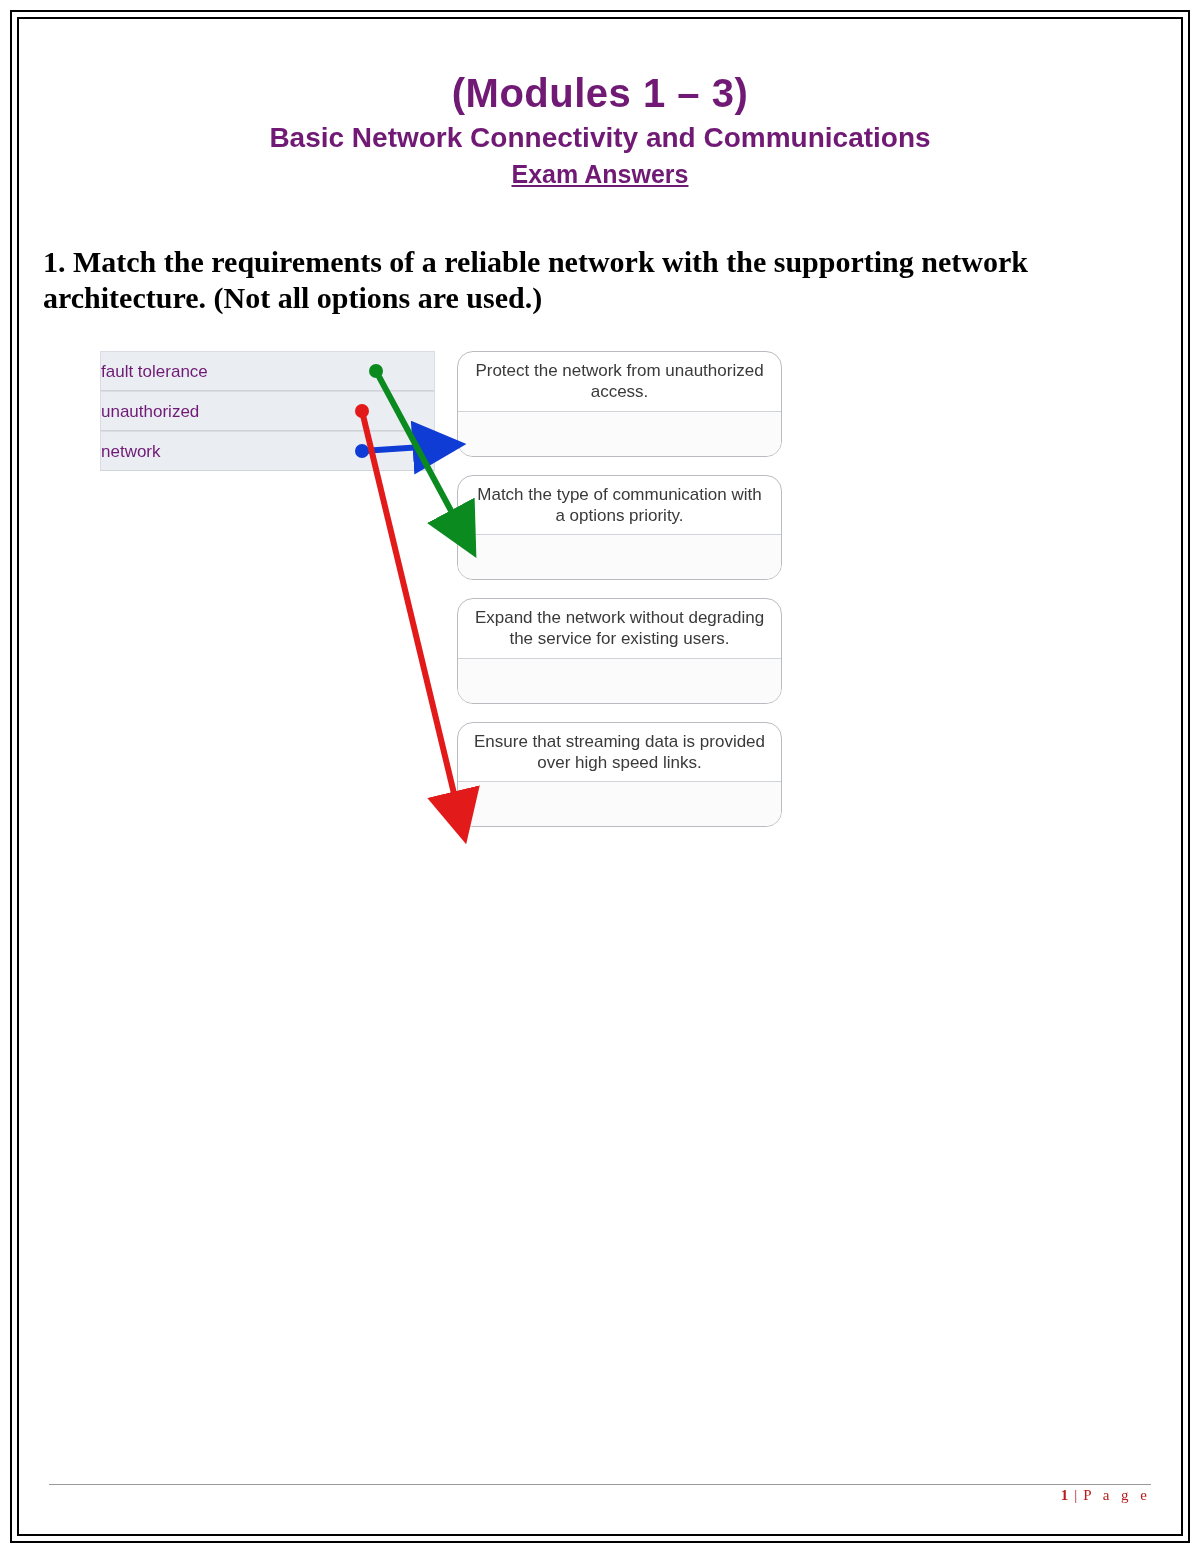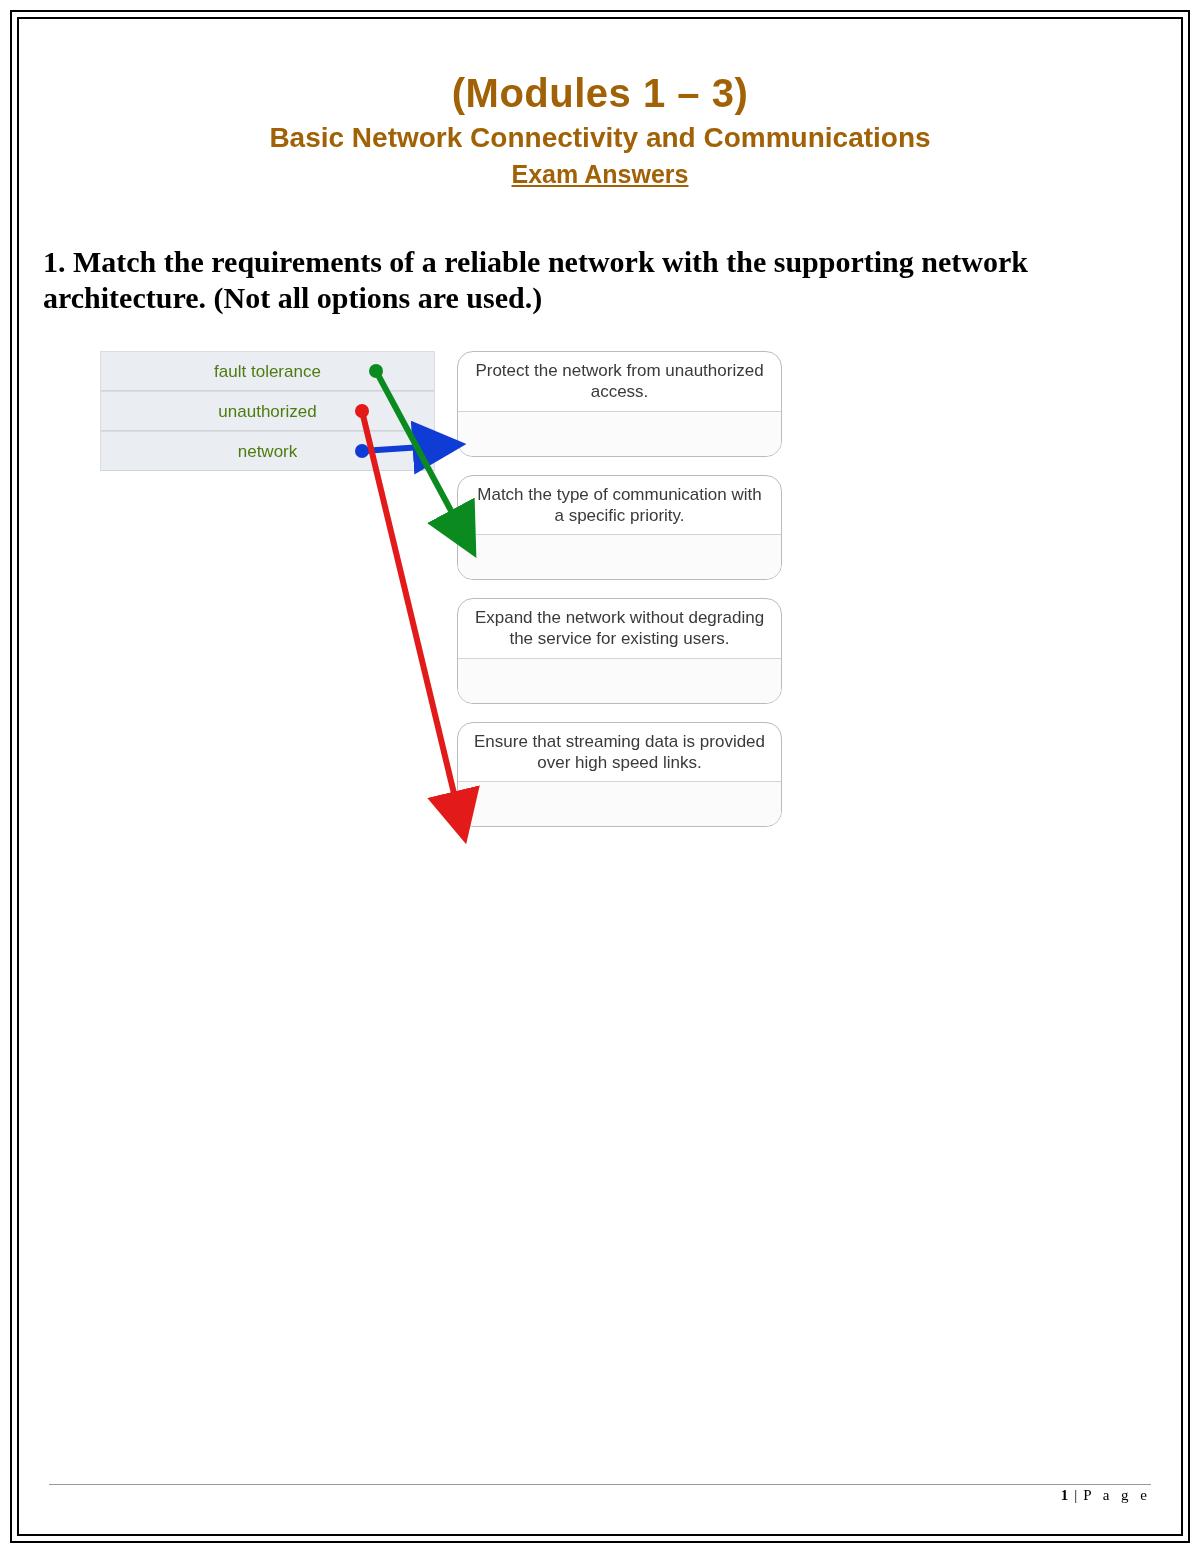--- a/index.html
+++ b/index.html
@@ -16,21 +16,21 @@
   .inner-border {
     position: absolute;
     top: 17px; left: 17px; right: 17px; bottom: 17px;
     border: 2px solid #000;
     padding: 20px 20px 0 20px;
   }
   .title-block {
     text-align: center;
     font-family: Arial, Helvetica, sans-serif;
     font-weight: 900;
-    color: #a16207;
+    color: #701a75;
     margin-top: 32px;
   }
   .title1 { font-size: 40px; letter-spacing: 0.5px; margin-top: 2px; }
   .title2 { font-size: 28px; margin-top: 6px; }
   .title3 {
     font-size: 25px;
     margin-top: 6px;
     text-decoration: underline;
     display: inline-block;
   }
@@ -53,22 +53,22 @@
     left: 0; top: 0;
     width: 335px;
   }
   .left-item {
     background: #eaeef3;
     border: 1px solid #d9dde2;
     height: 40px;
     line-height: 40px;
     font-family: Arial, Helvetica, sans-serif;
     font-size: 17px;
-    color: #4d7c0f;
-    text-align: center;
+    color: #701a75;
+    text-align: left;
     margin-bottom: 0;
     border-bottom: 1px solid #d0d4d9;
   }
   .right-col {
     position: absolute;
     left: 357px; top: 0;
     width: 325px;
   }
   .right-box {
     border: 1px solid #b8bcc0;
@@ -102,21 +102,21 @@
   }
   .footer {
     position: absolute;
     left: 30px; right: 30px;
     bottom: 30px;
     border-top: 1px solid #999;
     padding-top: 2px;
     text-align: right;
     font-family: "Times New Roman", Times, serif;
     font-size: 15px;
-    color: #000000;
+    color: #b91c1c;
     letter-spacing: 4px;
   }
   .footer .pnum { font-weight: bold; letter-spacing: 2px; margin-right: 2px;}
   .footer .bar { margin: 0 2px; }
 </style>
 </head>
 <body>
 
 <div class="outer-border"></div>
 <div class="inner-border">
@@ -142,21 +142,21 @@
         <span>network</span>
       </div>
     </div>
 
     <div class="right-col">
       <div class="right-box">
         <div class="top">Protect the network from unauthorized access.</div>
         <div class="drop"></div>
       </div>
       <div class="right-box">
-        <div class="top">Match the type of communication with a specific priority.</div>
+        <div class="top">Match the type of communication with a options priority.</div>
         <div class="drop"></div>
       </div>
       <div class="right-box">
         <div class="top">Expand the network without degrading the service for existing users.</div>
         <div class="drop"></div>
       </div>
       <div class="right-box">
         <div class="top">Ensure that streaming data is provided over high speed links.</div>
         <div class="drop"></div>
       </div>

